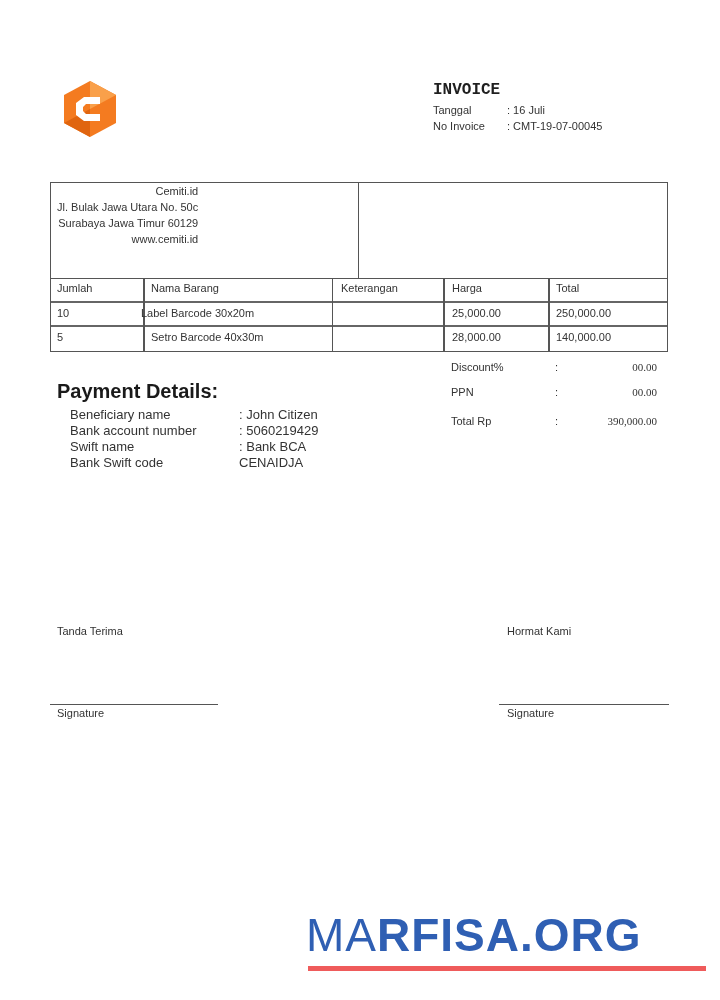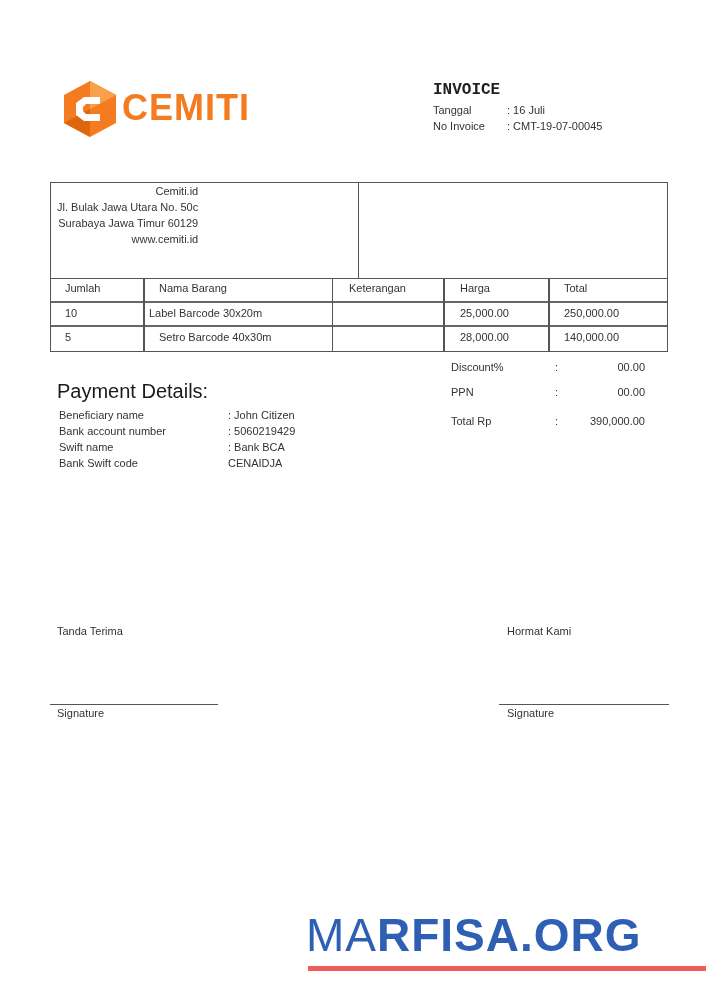--- a/index.html
+++ b/index.html
@@ -14,31 +14,31 @@
   .inv-title { left: 433px; top: 81px; font-size: 16px; font-weight: bold; color: #1f1f1f; font-family: Liberation Mono, monospace; }
   .inv-meta { left: 433px; top: 102px; font-size: 11px; line-height: 16px; color: #333; }
   .inv-meta .lbl { display: inline-block; width: 74px; }
 
   
   .box { left: 50px; top: 182px; width: 618px; height: 170px; border: 1px solid #555; box-sizing: border-box; }
   .vline { position: absolute; background: #555; width: 1px; }
   .hline { position: absolute; background: #555; height: 1px; }
   .hline.thick { height: 2px; background: #666; }
   .addr { position: absolute; font-size: 11px; line-height: 16px; color: #333; text-align: right; }
-  .cell { position: absolute; font-size: 11px; line-height: 16px; color: #333; margin-left: 8px; }
+  .cell { position: absolute; font-size: 11px; line-height: 16px; color: #333; }
 
   
   .sum { font-size: 11px; color: #333; line-height: 14px; }
   .sum-lbl { left: 451px; }
   .sum-colon { left: 555px; }
-  .sum-val { left: 548px; width: 97px; text-align: right; }
+  .sum-val { left: 560px; width: 97px; text-align: right; font-family: Liberation Serif, serif; }
 
   
-  .pay-title { left: 57px; top: 380px; font-size: 20px; font-weight: normal; color: #1a1a1a; }
-  .pay-row { left: 59px; font-size: 11px; color: #333; line-height: 16px; }
+  .pay-title { left: 57px; top: 380px; font-size: 20px; font-weight: bold; color: #1a1a1a; }
+  .pay-row { left: 70px; font-size: 13px; color: #333; line-height: 16px; }
   .pay-row .k { display: inline-block; width: 169px; }
 
   
   .sig-head { font-size: 11px; color: #333; }
   .sig-line { height: 1px; background: #555; }
   .sig-lbl { font-size: 11px; color: #333; }
 
   
   .wm { left: 306px; top: 910px; height: 50px; font-size: 46px; line-height: 50px; color: #2f5fb3; letter-spacing: 1px; white-space: nowrap; }
   .wm .thin { font-weight: normal; }
@@ -48,21 +48,20 @@
 </head>
 <body>
 
 <div class="abs logo">
   <svg width="56" height="58" viewBox="0 0 56 58" style="position:absolute;left:0;top:0">
     <polygon points="28,1 54,15 54,43 28,57 2,43 2,15" fill="#f47b20"></polygon>
     <polygon points="28,1 54,15 28,29" fill="#f9a04a"></polygon>
     <polygon points="2,43 28,57 28,29" fill="#e0650f"></polygon>
     <path d="M38 17 L22 17 L14 23 L14 35 L22 41 L38 41 L38 34 L24 34 L21 31 L21 27 L24 24 L38 24 Z" fill="#ffffff"></path>
   </svg>
-  <span class="logo-text">CEMITI</span>
 </div>
 
 <div class="abs inv-title">INVOICE</div>
 <div class="abs inv-meta">
   <div>
     <span class="lbl">Tanggal</span><span>: 16 Juli</span>
   </div>
   <div>
     <span class="lbl">No Invoice</span><span>: CMT-19-07-00045</span>
   </div>

